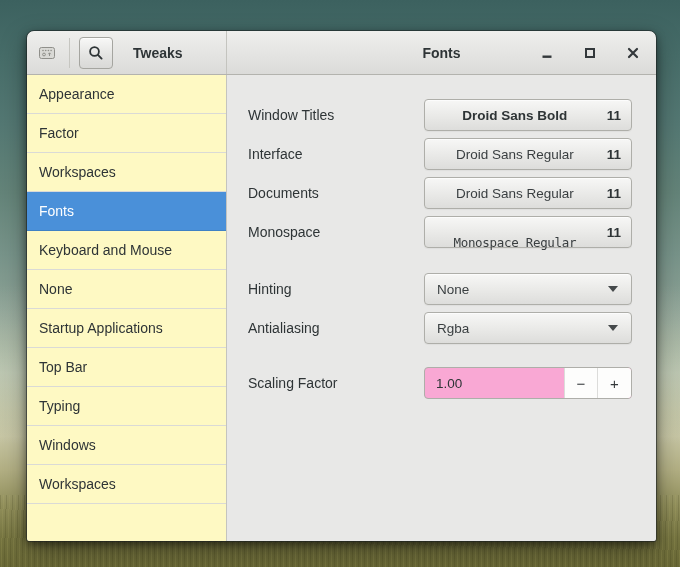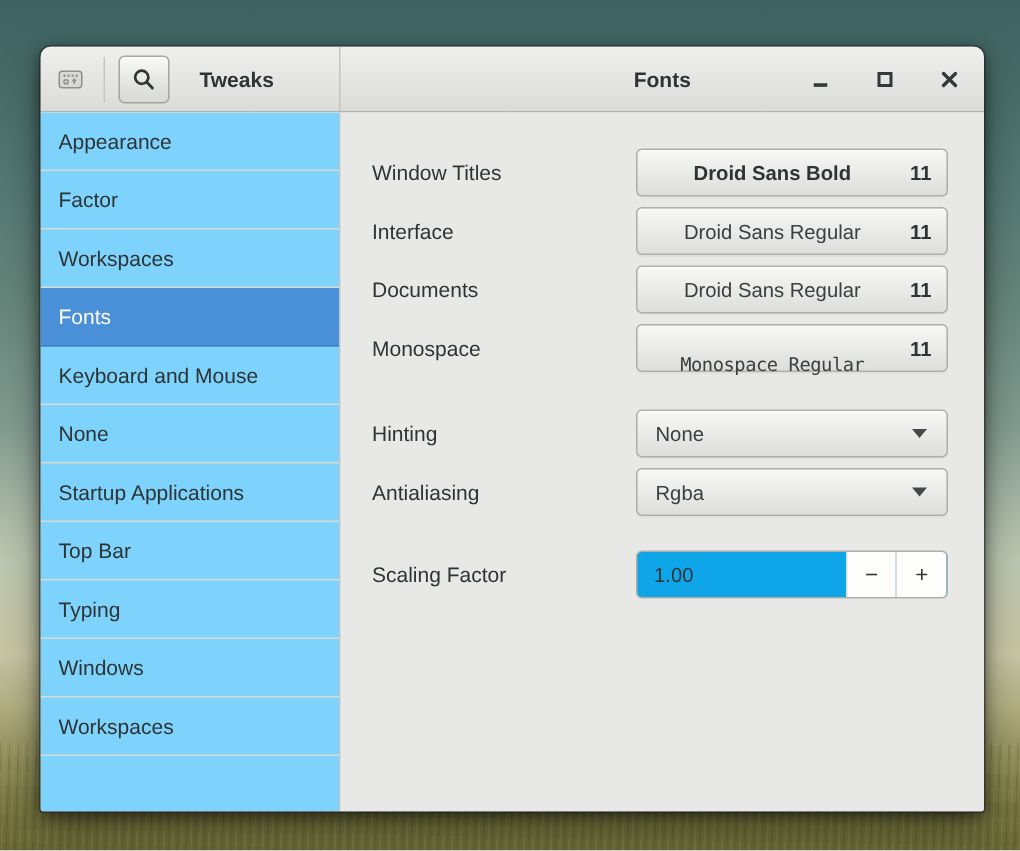--- a/index.html
+++ b/index.html
@@ -62,21 +62,21 @@
     border:1px solid #a5a5a0;border-radius:4px;box-sizing:border-box;
     box-shadow:inset 0 1px rgba(255,255,255,0.7);cursor:pointer;padding:0;
   }
   .win-controls{position:absolute;right:11px;top:0;height:100%;display:flex;align-items:center;gap:19px;}
   .wc-btn{width:24px;height:24px;border:none;background:transparent;display:flex;
     align-items:center;justify-content:center;padding:0;cursor:pointer;}
 
   
   .win-body{flex:1;display:flex;min-height:0;border-radius:0 0 2px 2px;overflow:hidden;}
   .sidebar{
-    width:200px;flex:0 0 200px;background:#7dd3fc;border-right:1px solid #c4c4bf;
+    width:200px;flex:0 0 200px;background:#fef9c3;border-right:1px solid #c4c4bf;
     box-sizing:border-box;
   }
   .side-item{
     height:38px;display:flex;align-items:center;padding-left:12px;
     border-bottom:1px solid #dadad6;font-size:14px;color:#2e3436;cursor:pointer;
   }
   .side-item.active{
     background:var(--accent,#4a90d9);color:#ffffff;border-bottom-color:#3f81c4;
   }
   .content{flex:1;background:#e8e8e7;padding:24px 24px 0 21px;box-sizing:border-box;}
@@ -98,21 +98,21 @@
   .font-size{font-weight:bold;color:#2e3436;padding:0 10px 0 2px;}
   .gbtn.bold .font-name{font-weight:bold;color:#2e3436;}
   .gbtn.mono .font-name{font-family:"DejaVu Sans Mono","Liberation Mono",monospace;font-size:12.5px;letter-spacing:-0.3px;margin-top:20px;}
 
   .combo-value{flex:1;text-align:left;padding-left:12px;}
   .combo-arrow{width:0;height:0;border-left:5px solid transparent;border-right:5px solid transparent;
     border-top:6px solid #45494b;margin-right:13px;}
 
   .spin{
     width:208px;height:32px;box-sizing:border-box;display:flex;align-items:stretch;
-    background:#0ea5e9;border:1px solid #aeaea9;border-radius:4px;overflow:hidden;
+    background:#f9a8d4;border:1px solid #aeaea9;border-radius:4px;overflow:hidden;
   }
   .spin-value{flex:1;display:flex;align-items:center;padding-left:11px;font-size:13.5px;color:#2e3436;}
   .spin-btn{width:33px;flex:0 0 33px;border:none;border-left:1px solid #dcdcda;background:#fdfdfc;
     display:flex;align-items:center;justify-content:center;font-size:15px;color:#33383a;
     cursor:pointer;padding:0;font-family:"Liberation Sans",sans-serif;}
   .spin-btn.plus{flex-basis:34px;}
 </style>
 </head>
 <body>
 

